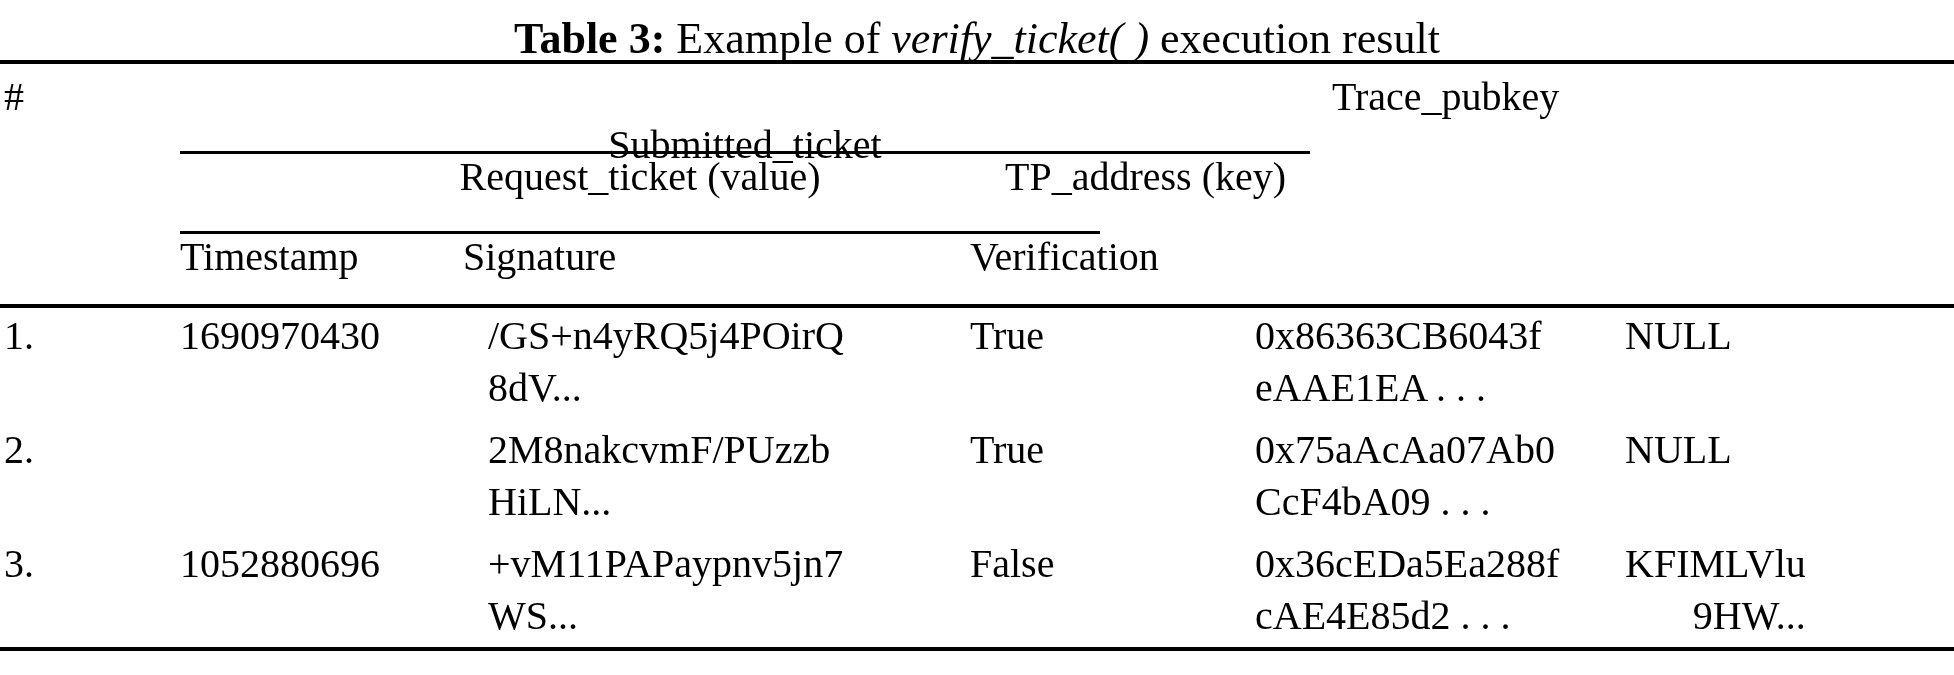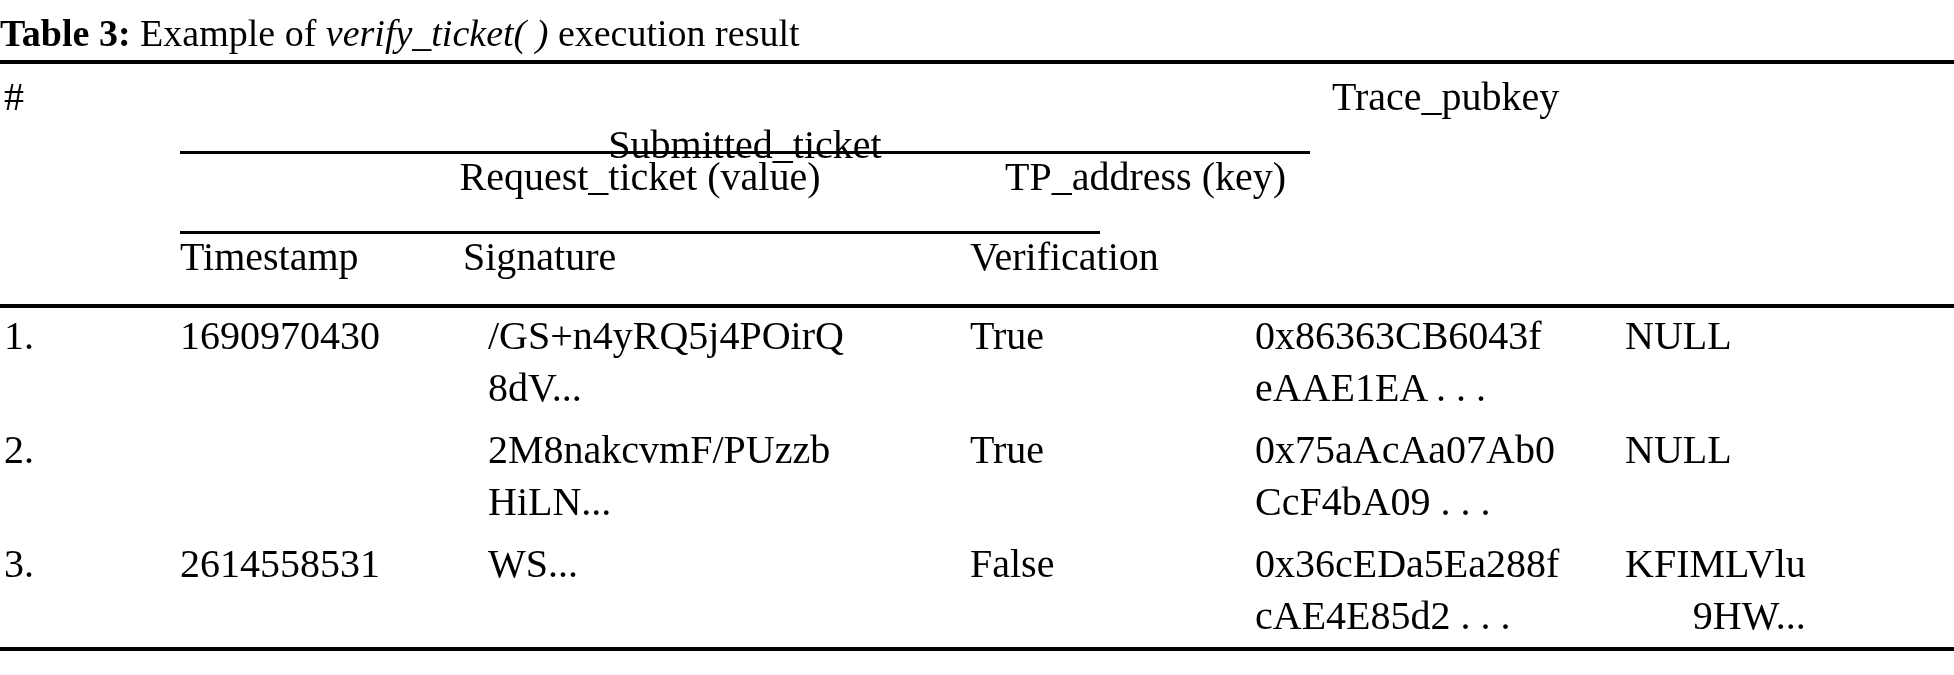--- a/index.html
+++ b/index.html
@@ -18,23 +18,24 @@
   .table-figure {
     position: relative;
     width: 1954px;
     height: 675px;
     box-sizing: border-box;
   }
 
   
   .caption {
     width: 100%;
-    font-size: 38px;
+    text-align: center;
+    font-size: 44px;
     line-height: 50px;
-    padding-top: 8px;
+    padding-top: 14px;
     white-space: nowrap;
   }
   .caption .cap-label {
     font-weight: bold;
   }
   .caption .cap-mono-italic {
     font-style: italic;
   }
 
   
@@ -165,22 +166,23 @@
       <span class="line2">CcF4bA09 . . .</span>
     </div>
     <div class="cell c-trace">
       <span>NULL</span>
       <span class="line2"></span>
     </div>
   </div>
 
   <div class="row" id="row-2">
     <div class="cell c-num">3.</div>
-    <div class="cell c-ts">2614558531</div>
+    <div class="cell c-ts">1052880696</div>
     <div class="cell c-sig">
+      <span>+vM11PAPaypnv5jn7</span>
       <span class="line2">WS...</span>
     </div>
     <div class="cell c-ver">False</div>
     <div class="cell c-tp">
       <span>0x36cEDa5Ea288f</span>
       <span class="line2">cAE4E85d2 . . .</span>
     </div>
     <div class="cell c-trace">
       <span>KFIMLVlu</span>
       <span class="line2">9HW...</span>

